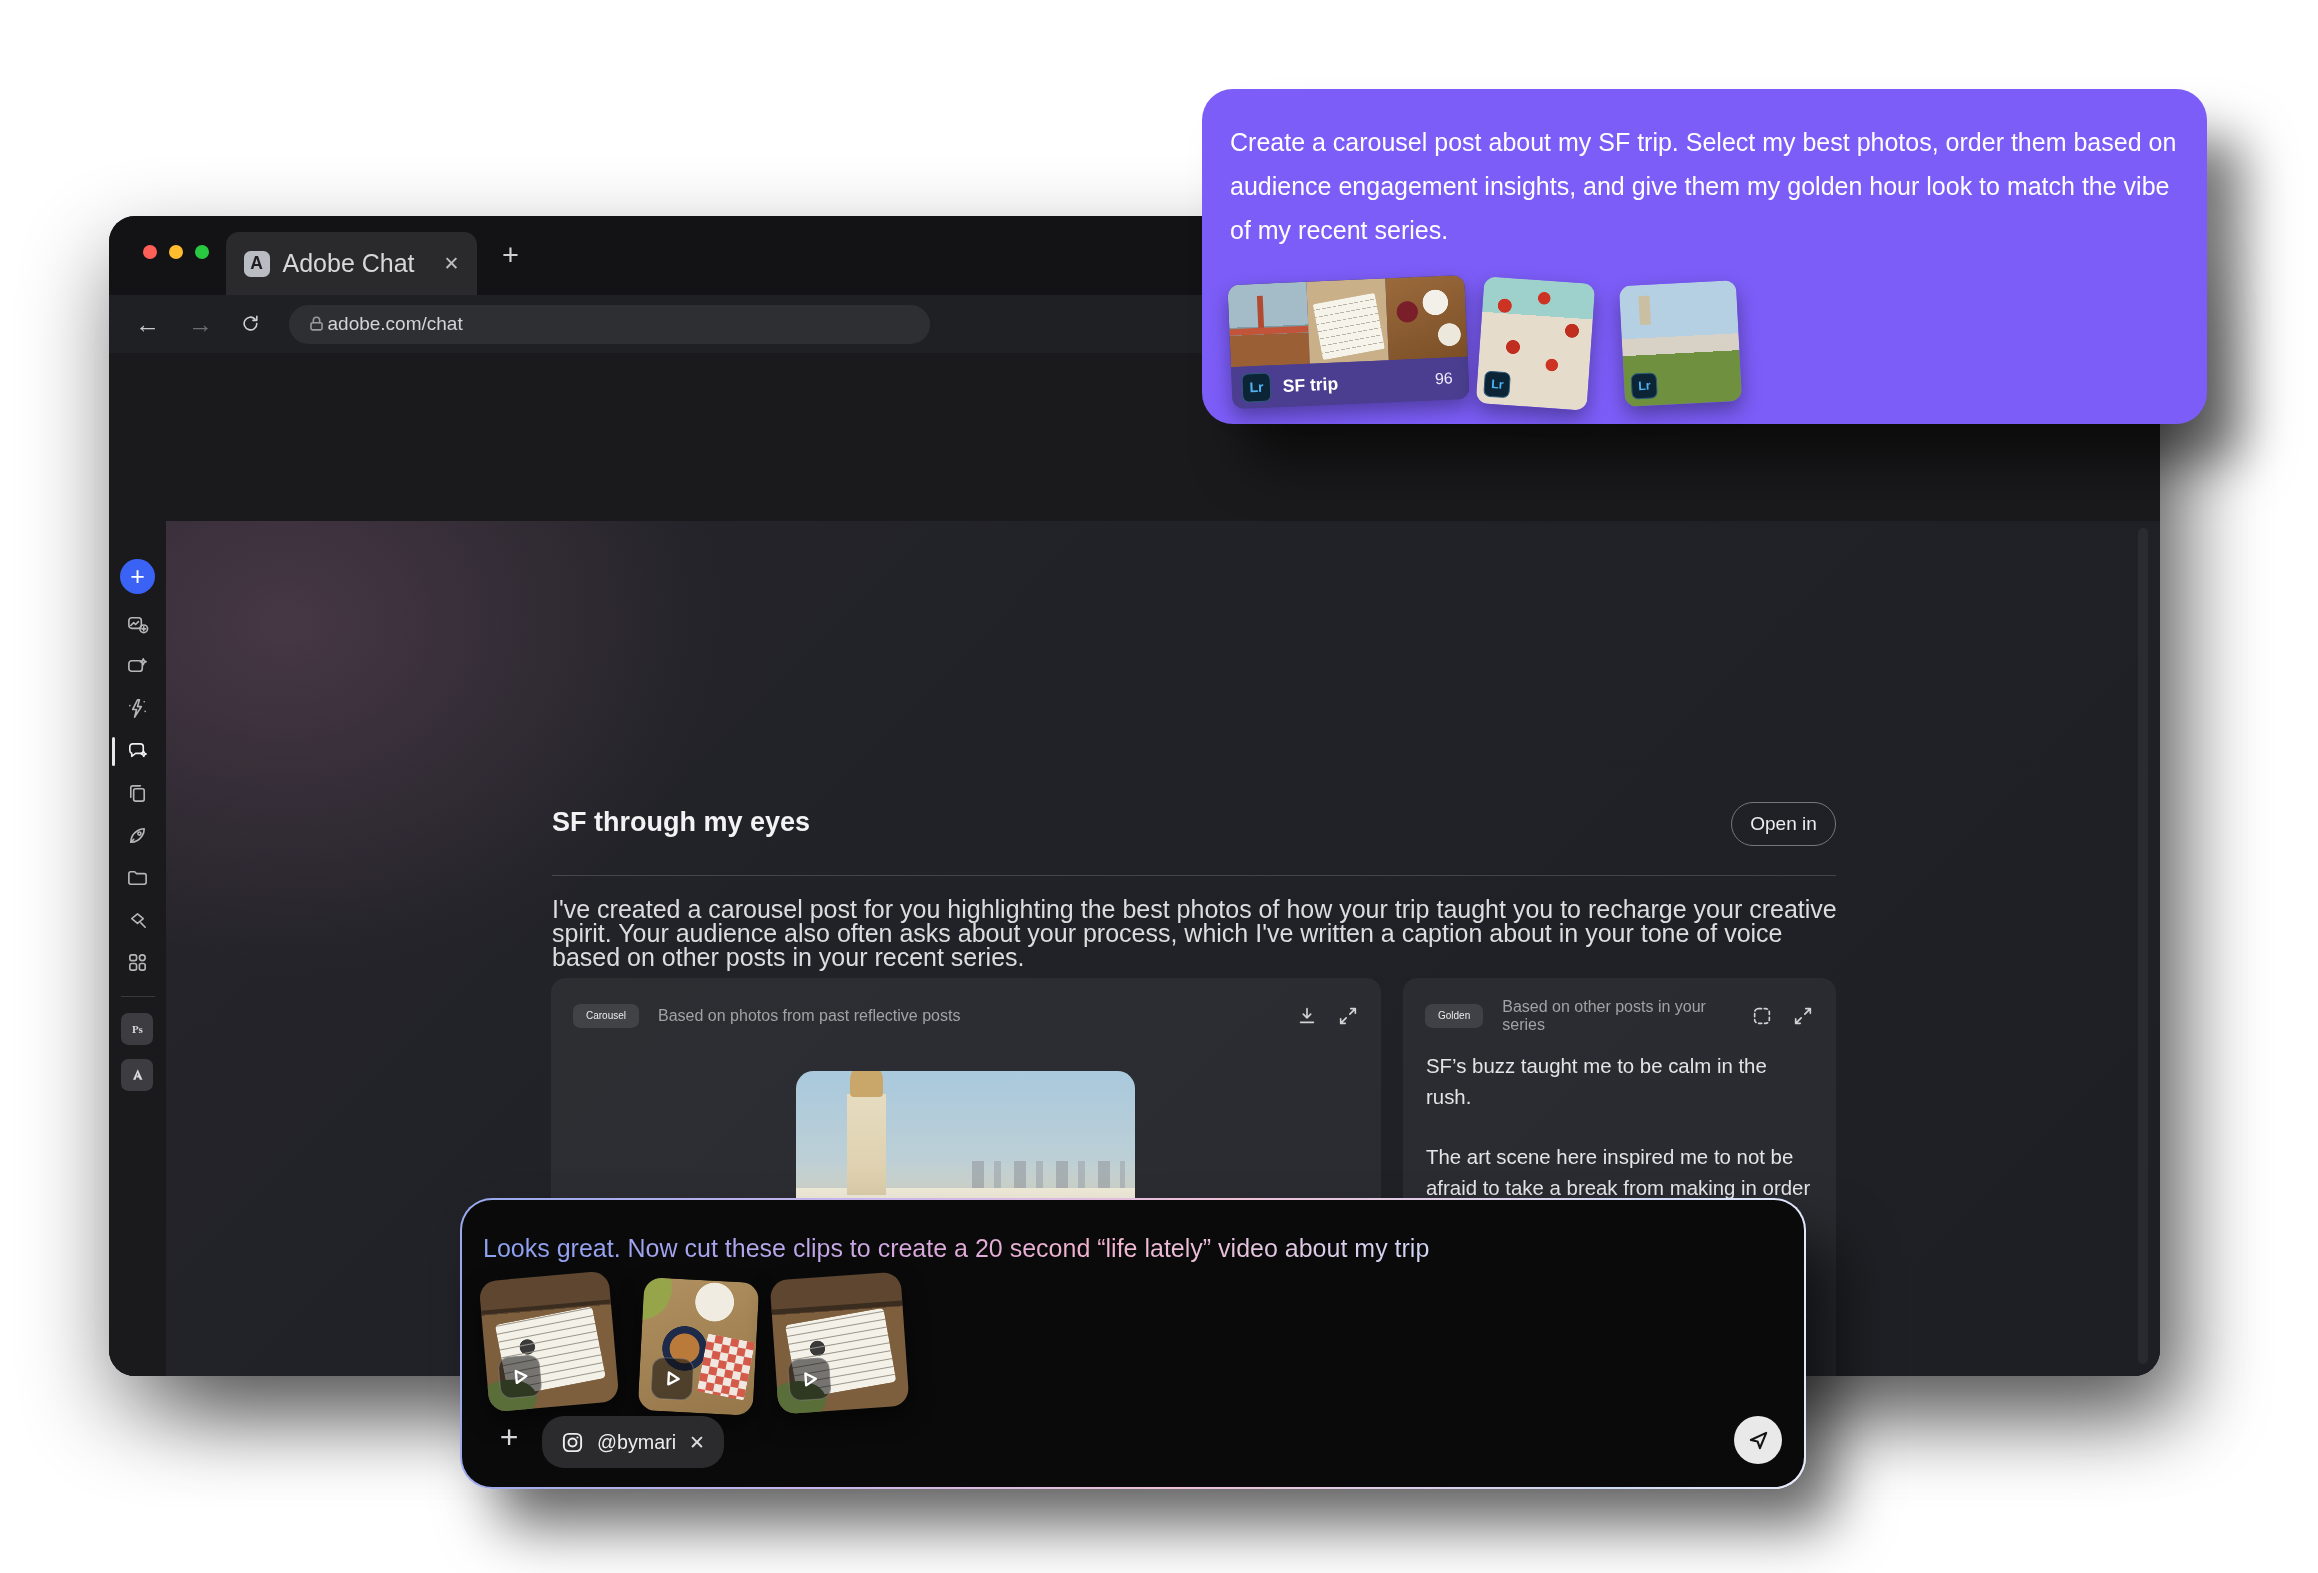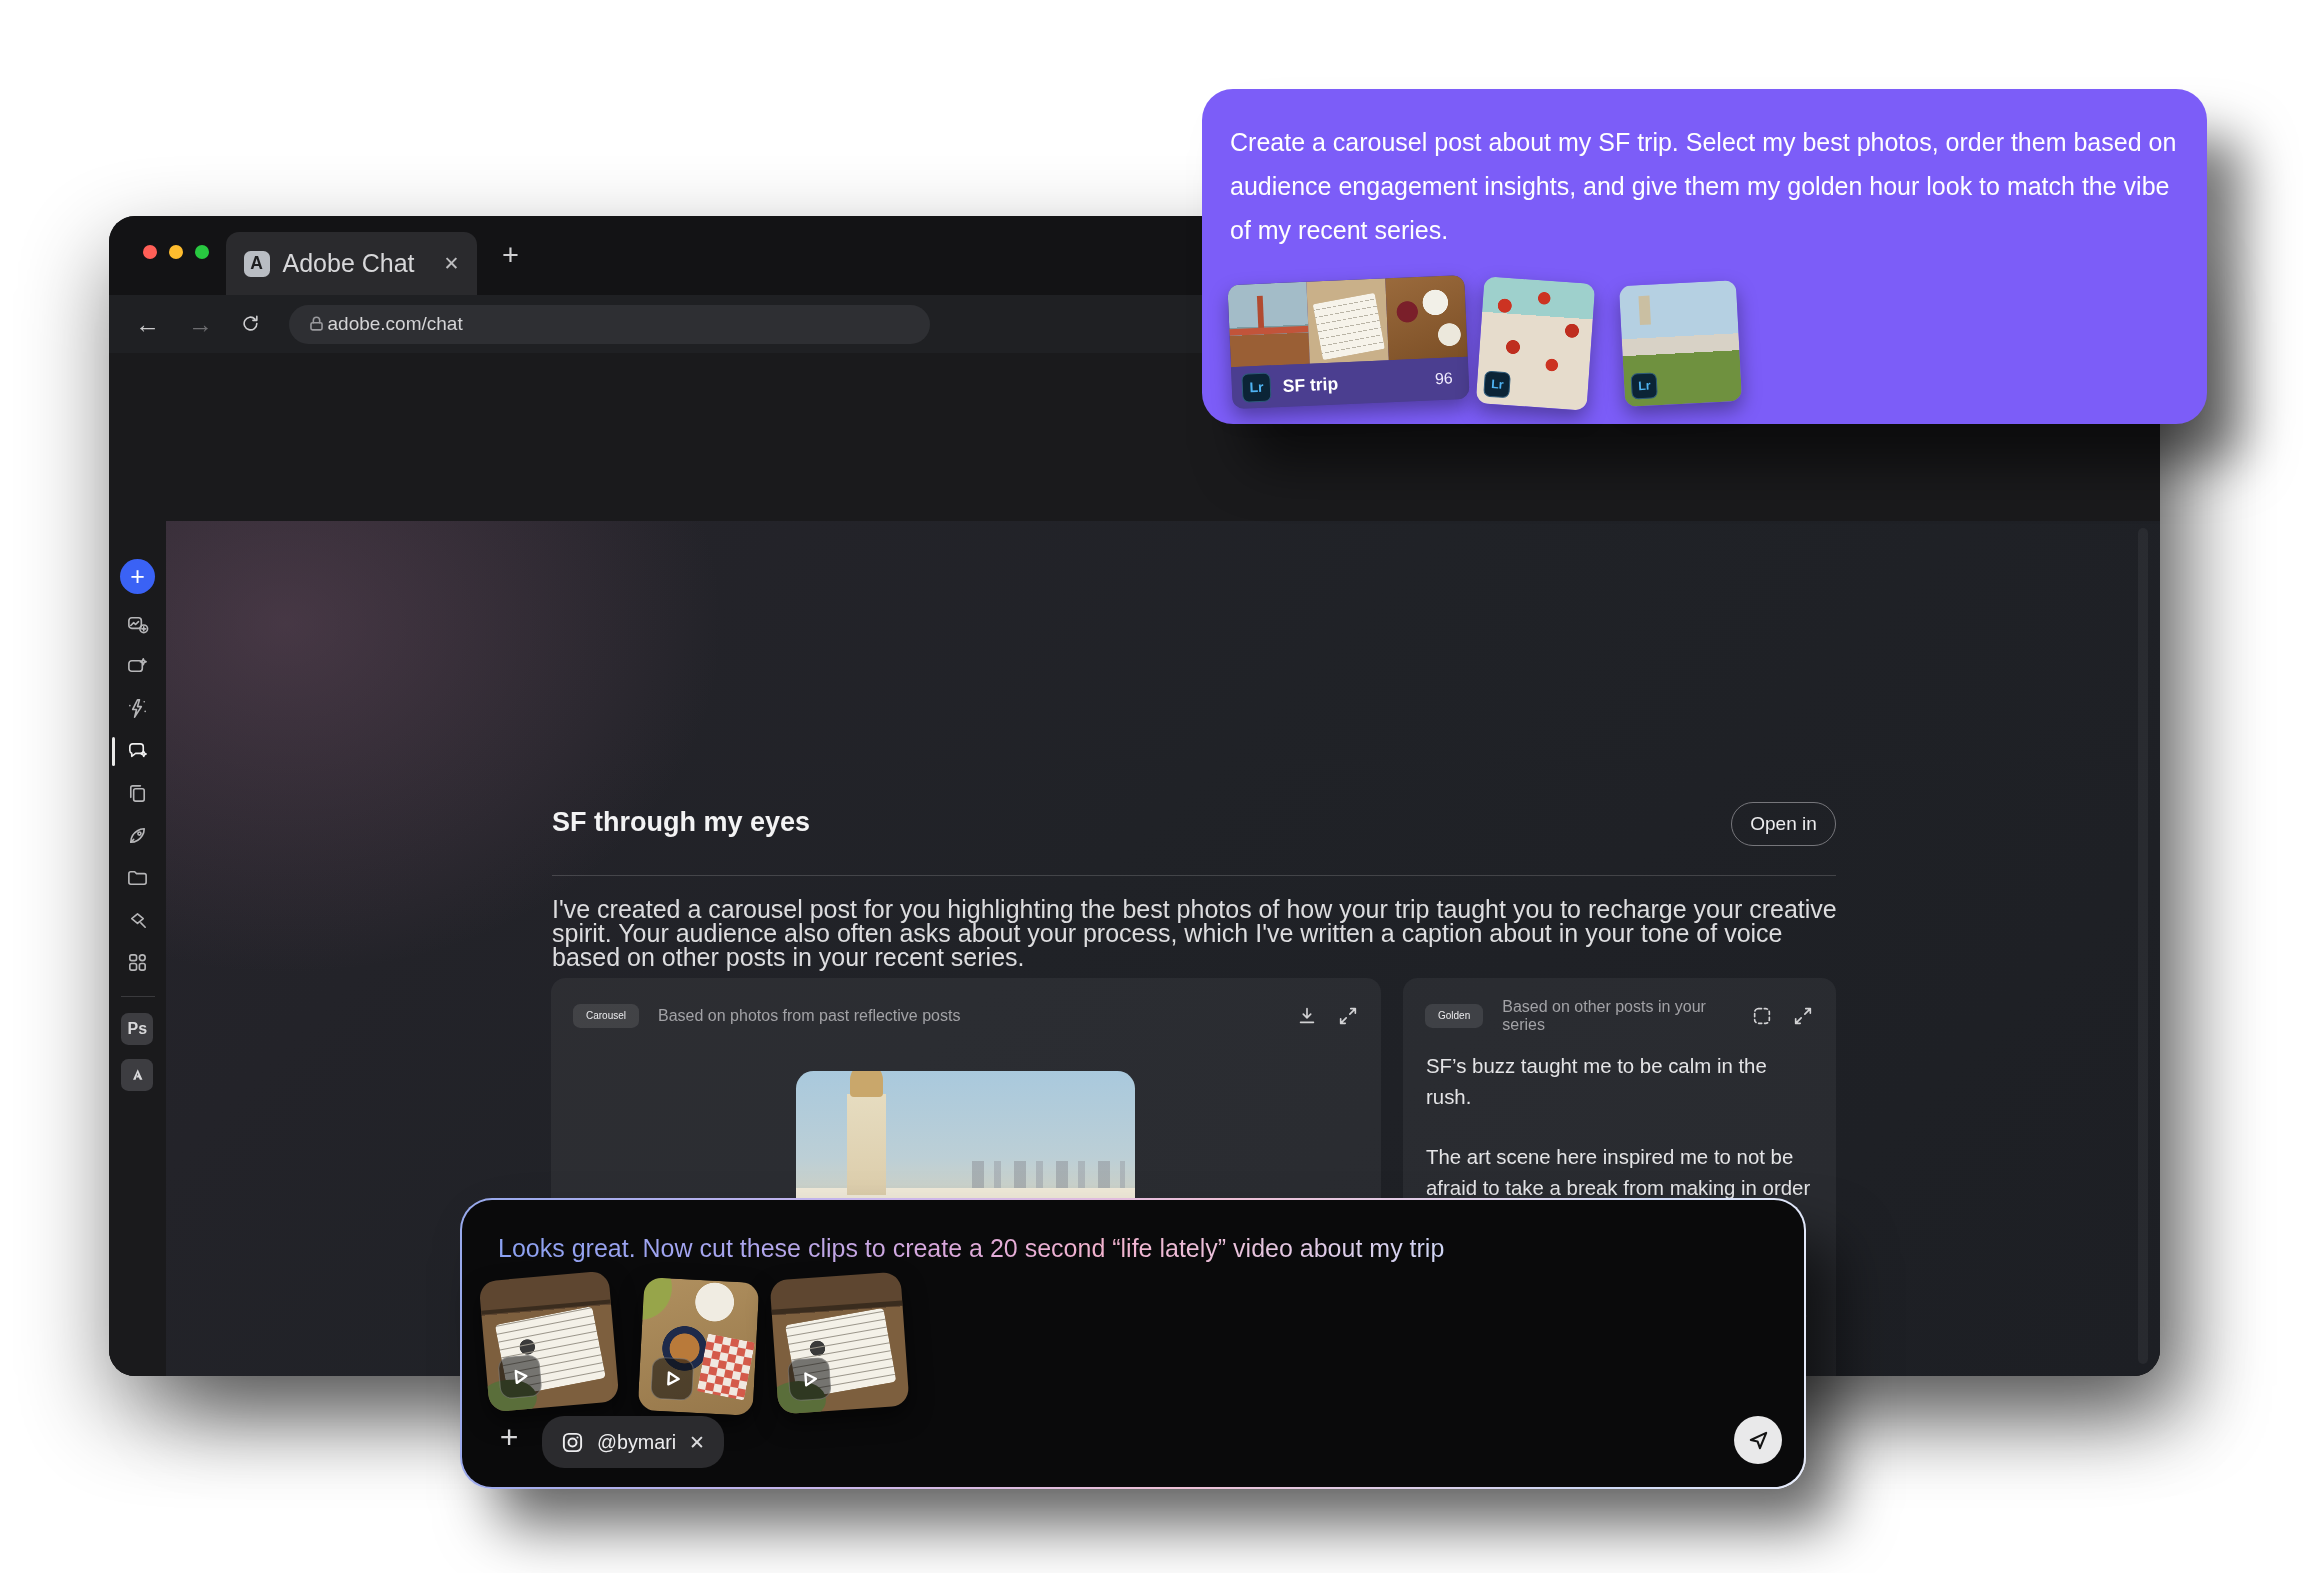--- a/index.html
+++ b/index.html
@@ -40,21 +40,21 @@
 
   
   .sidebar { left:0; top:168px; width:57px; bottom:0; background:#1a1a1c; }
   .sb-item { left:11px; width:35px; height:35px; display:flex; align-items:center; justify-content:center; }
   .sb-plus { background:#3a62f5; border-radius:50%; color:#fff; font-size:25px; font-weight:300; }
   .sb-item svg { width:23px; height:23px; stroke:#b6b6b8; fill:none; stroke-width:1.7; stroke-linecap:round; stroke-linejoin:round; }
   .sb-item.active svg { stroke:#f0f0f0; }
   .active-bar { left:2.9px; width:2.9px; height:29px; background:#e8e8e8; border-radius:1.5px; }
   .sb-divider { left:11.7px; width:34px; height:0.7px; background:#3a3a3d; }
   .sb-badge { left:12.4px; width:32px; height:32px; background:#3d3d41; border-radius:7.3px; color:#d9d9db;
-              font-weight:bold; font-size:16px; display:flex; align-items:center; justify-content:center; }
+              font-weight:bold; font-size:11px; display:flex; align-items:center; justify-content:center;font-family:Liberation Serif, serif; }
 
   
   .main { left:57px; top:168px; right:0; bottom:0; border-radius:0 0 26px 0;
           background: radial-gradient(728px 583px at 6% 12%, rgba(125,88,112,.38), rgba(125,88,112,0) 60%),
                       linear-gradient(135deg, #26242b 0%, #202227 45%, #1d1f24 100%); }
   .scrollbar { right:11.7px; top:7.3px; bottom:11.7px; width:10.2px; background:rgba(255,255,255,.05); border-radius:5.1px; }
 
   .status-bar { left:386px; top:197px; width:669px; height:61px; background:rgba(255,255,255,.06); border-radius:13px;
                 display:flex; align-items:center; padding:0 22px; gap:17.5px; }
   .status-text { color:#ececee; font-size:20.4px; flex:1; }
@@ -137,21 +137,21 @@
   .card-park { left:420px; top:194px; width:117px; height:121px; transform:rotate(-3deg);
         background: linear-gradient(#cabfa2,#cabfa2) 18% 12%/11px 29px no-repeat,
                     linear-gradient(180deg,#b5d0e2 0 44%,#d8d2c6 44% 58%,#6f913f 58% 100%); }
   .card-lr { position:absolute; left:7.3px; bottom:7.3px; width:26px; height:26px; font-size:12.4px; }
 
   
   .composer { left:460px; top:1198px; width:1346px; height:291px; border-radius:32px; border:2.2px solid transparent;
               background: linear-gradient(#0a0a0b,#0a0a0b) padding-box,
                           linear-gradient(100deg,#97a9ec 0%,#c9b6ec 30%,#eec0d6 55%,#cdd8f6 85%,#e7ecfb 100%) border-box;
               box-shadow: 33px 40px 58px -3.6px rgba(0,0,0,.6); }
-  .composer-msg { left:36px; top:34px; width:1282px; font-size:25px; font-weight:500;
+  .composer-msg { left:21px; top:34px; width:1282px; font-size:25px; font-weight:500;
               background:linear-gradient(90deg,#8ba1f2 0%,#a8a5ef 18%,#d9a8dd 34%,#f3b3cf 47%,#e9c2dc 58%,#ccd8f8 76%,#e3e9fb 100%);
               -webkit-background-clip:text; background-clip:text; color:transparent; }
   .clip { border-radius:17.5px; overflow:hidden; box-shadow:0 10.2px 22px rgba(0,0,0,.5); }
   .clip1 { left:22px; top:76px; width:130px; height:131px; transform:rotate(-5deg); }
   .clip2 { left:179px; top:80px; width:115px; height:133px; transform:rotate(3deg); }
   .clip3 { left:312px; top:76px; width:131px; height:134px; transform:rotate(-4deg); }
   .cafe-sketch { background:linear-gradient(180deg,#5e4630 0 26%,#7d5f3e 26% 100%); }
   .cafe-sketch .shelf { position:absolute; left:0; right:0; top:22%; height:4.4px; background:#3a2c1e; }
   .cafe-sketch .book { position:absolute; left:12%; top:30%; width:76%; height:56%; background:#f4f1e8; border-radius:4.4px;
         transform:rotate(-6deg); background-image:repeating-linear-gradient(0deg, transparent 0 7.3px, #9a958a 7.3px 8px),

